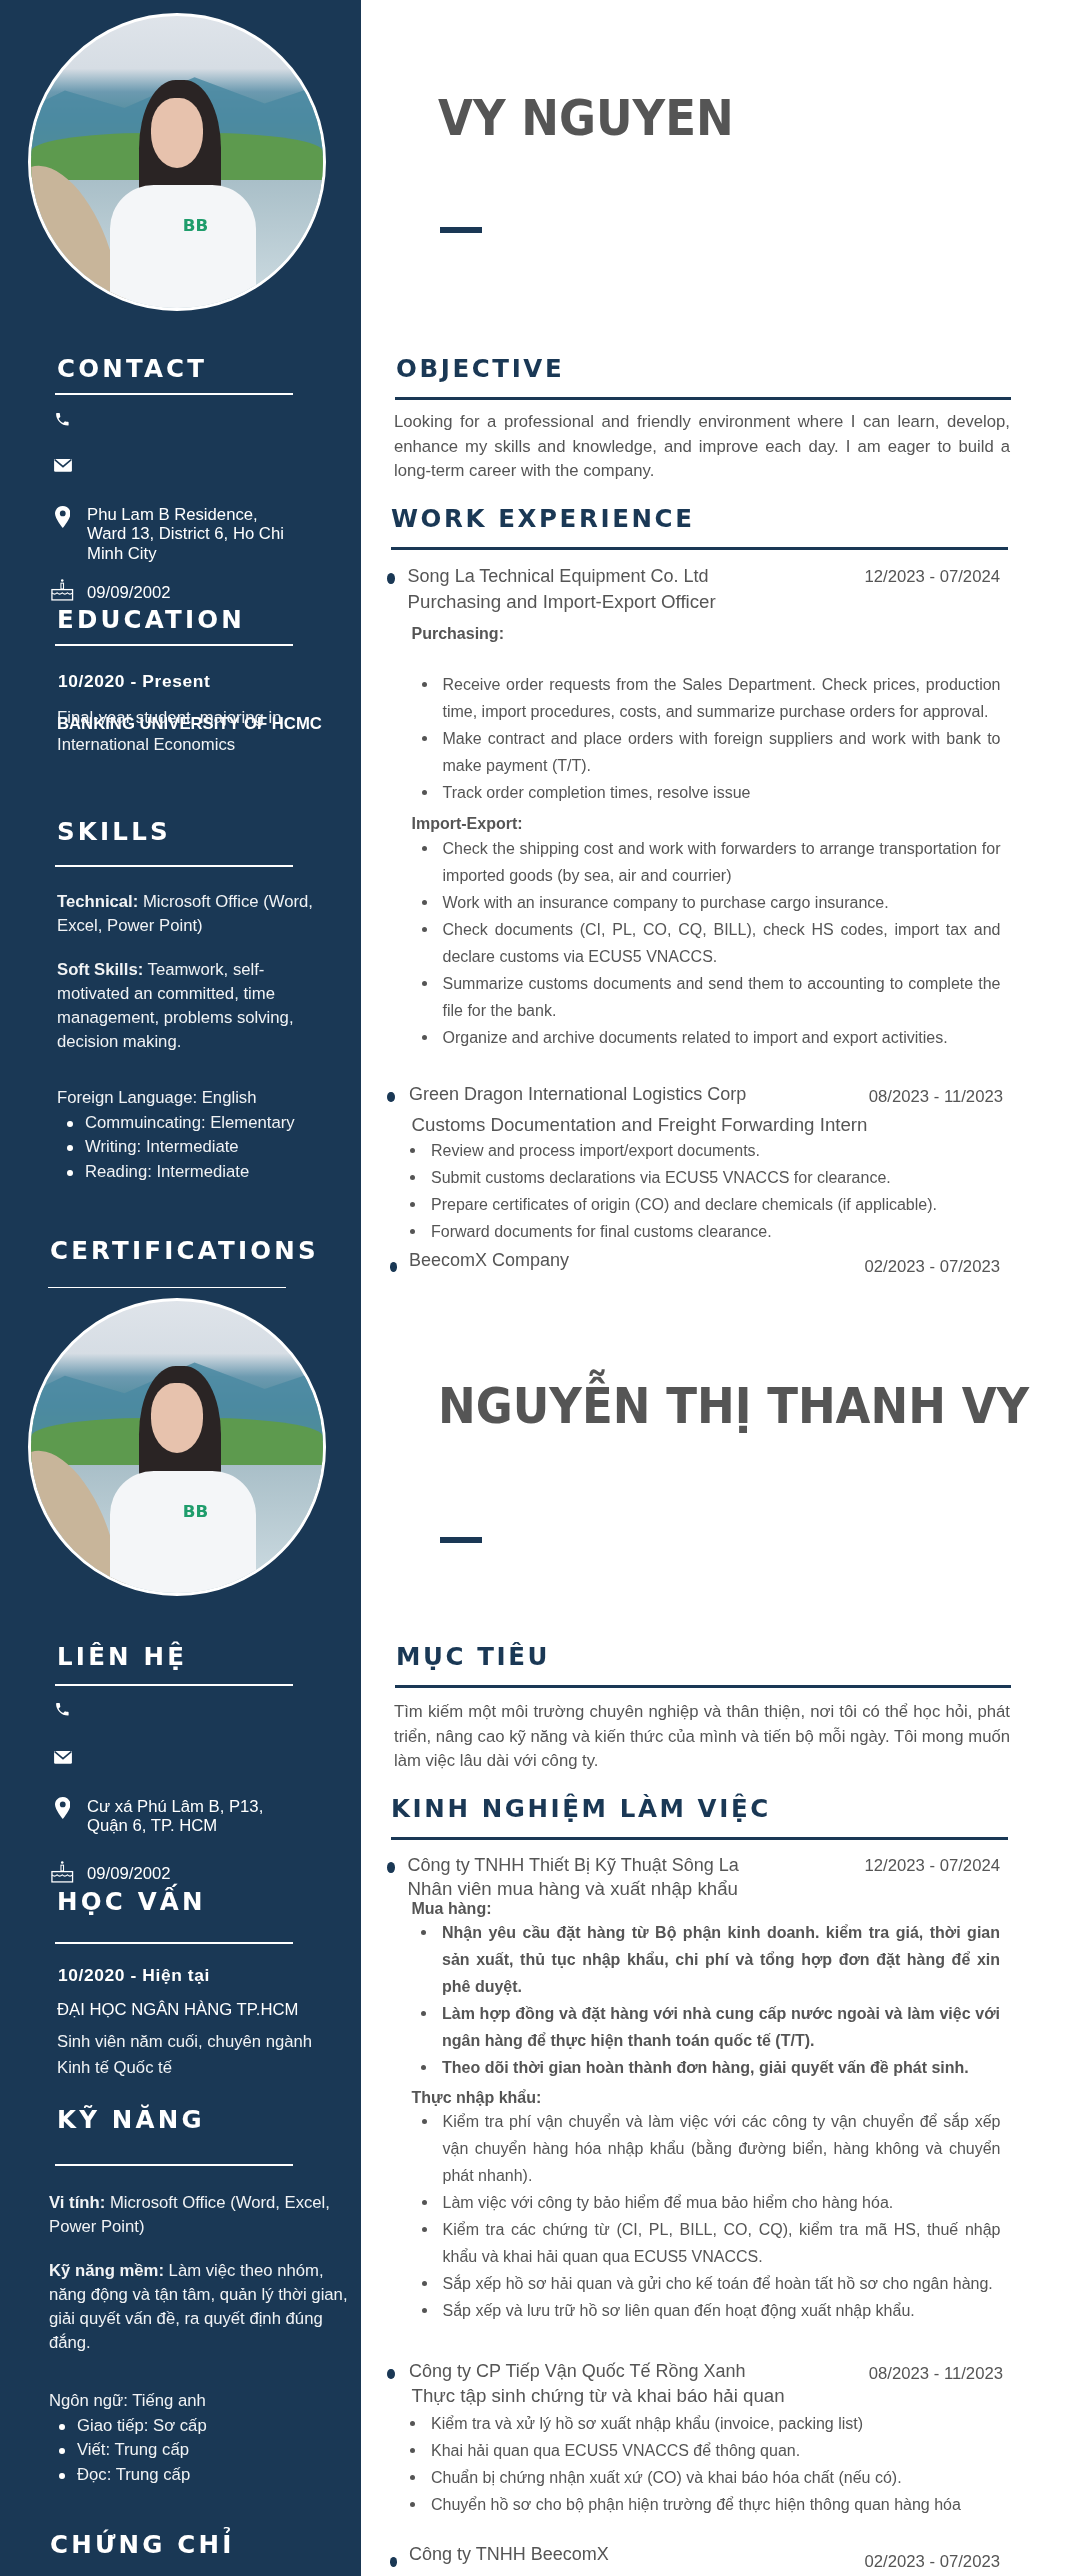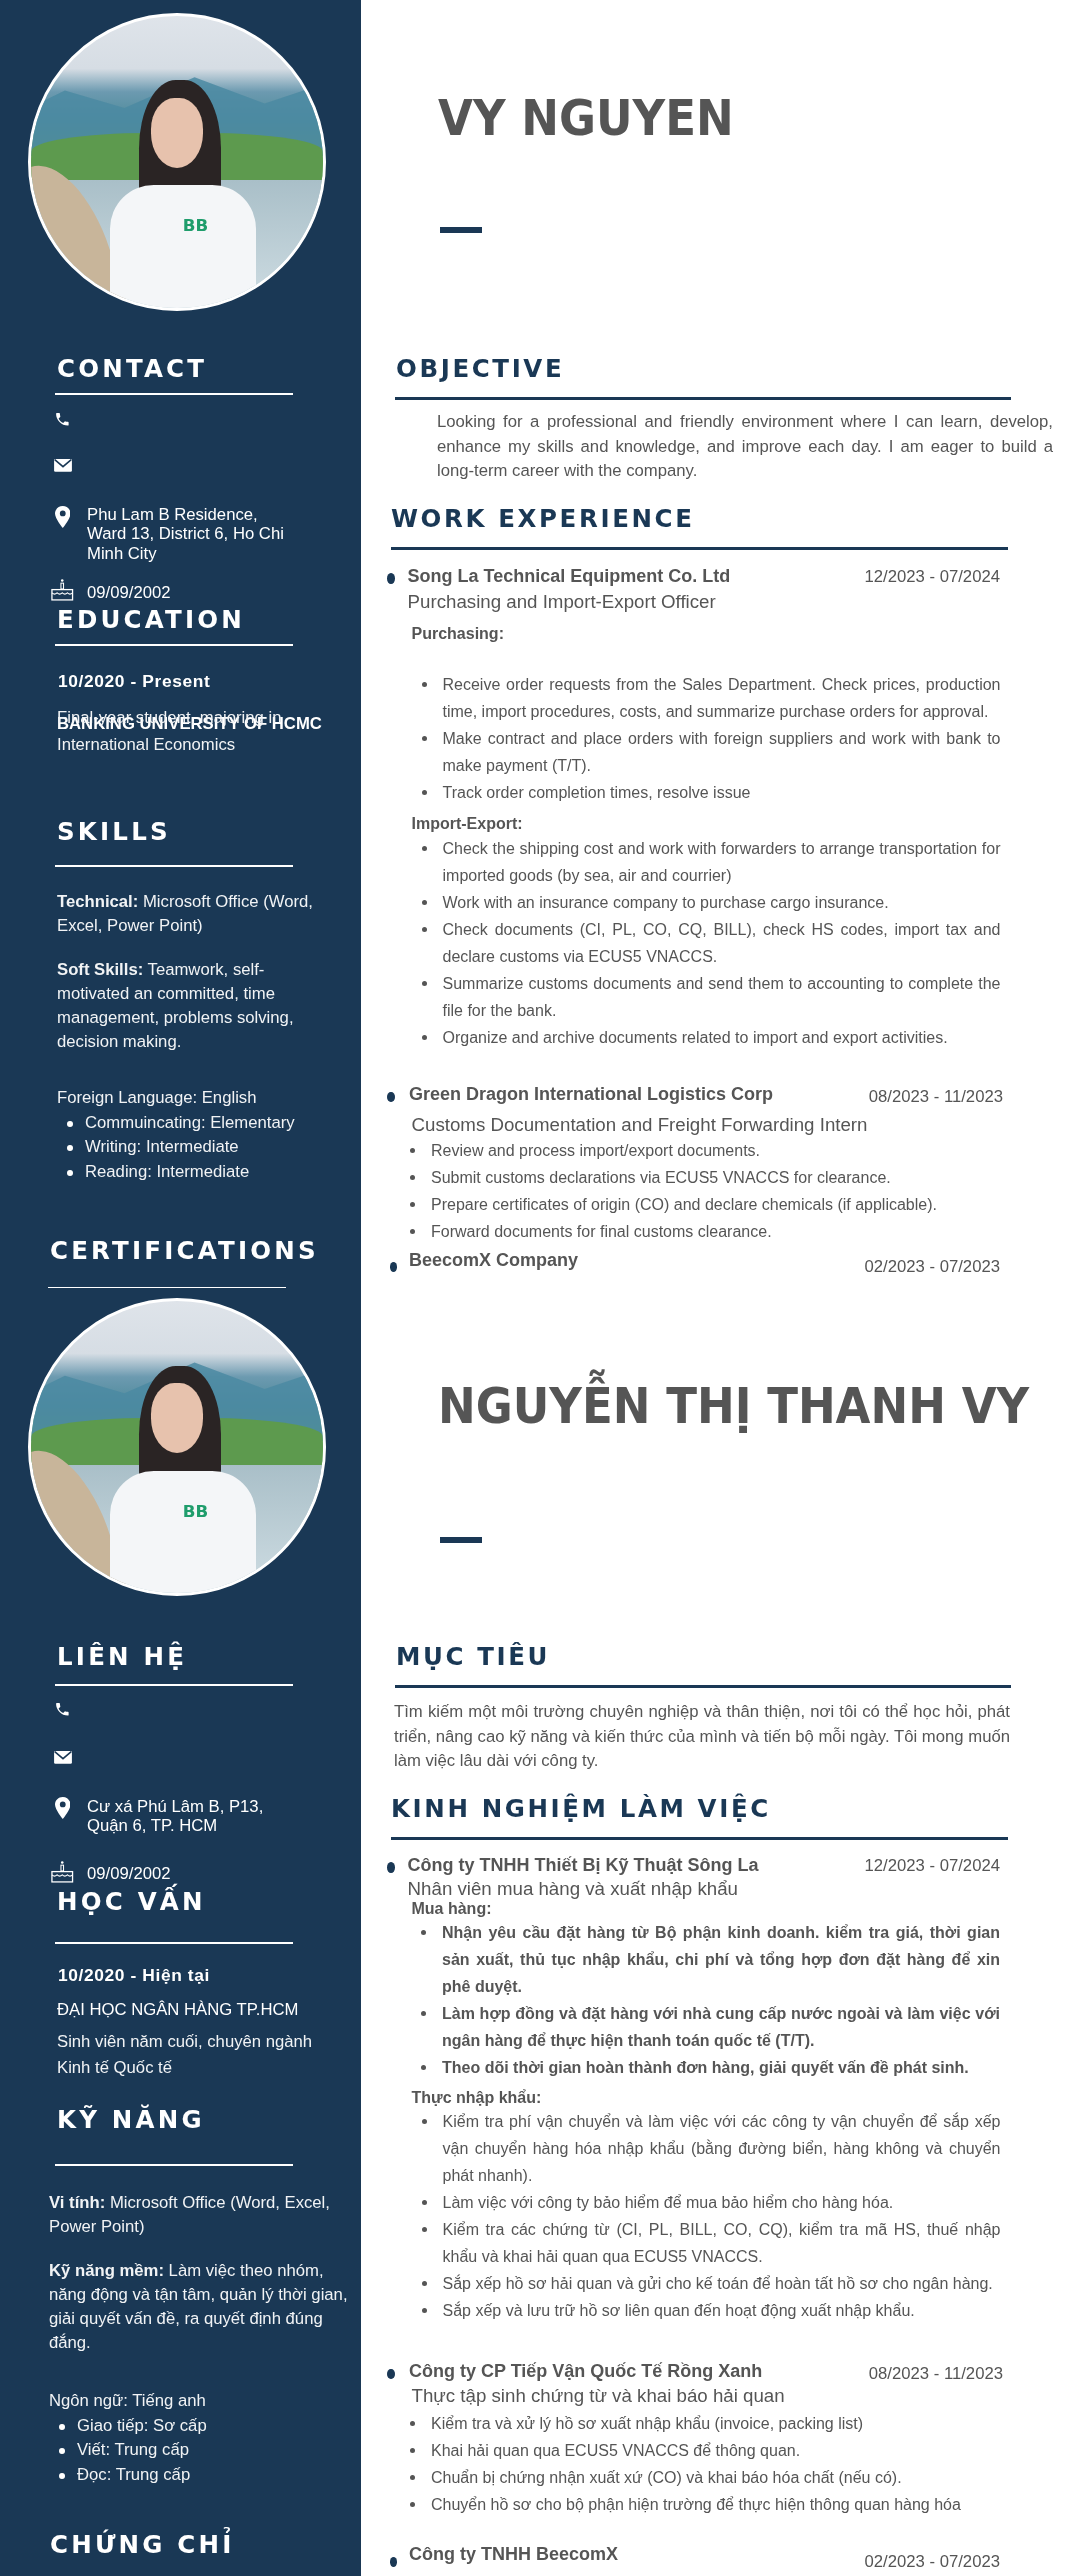--- a/index.html
+++ b/index.html
@@ -42,21 +42,21 @@
   .name { position: absolute; left: 77px; font-family: "DejaVu Sans", sans-serif; font-weight: bold; font-size: 49px; color: #555555; white-space: nowrap; transform: scaleX(0.92); transform-origin: left; }
   .name-bar { position: absolute; left: 79px; width: 42px; height: 5.8px; background: #1a3855; }
 
   .main-heading { position: absolute; font-family: "DejaVu Sans", sans-serif; font-weight: bold; font-size: 24.5px; letter-spacing: 2.6px; color: #1a3855; white-space: nowrap; }
   .main-rule { position: absolute; height: 2.6px; background: #1a3855; }
 
   .objective { position: absolute; left: 33px; width: 631px; font-size: 16.7px; line-height: 24.5px; color: #555555; text-align: justify; }
 
   .job { position: absolute; left: 26px; width: 644px; }
   .job-bullet { position: absolute; left: 0; width: 7.7px; height: 10.3px; border-radius: 50%; background: #1a3855; }
-  .job-company { position: absolute; left: 36px; font-size: 18px; font-weight: bold; color: #555555; white-space: nowrap; }
+  .job-company { position: absolute; left: 36px; font-size: 18px; font-weight: normal; color: #555555; white-space: nowrap; }
   .job-date { position: absolute; right: 0; font-size: 16.7px; color: #555555; white-space: nowrap; }
   .job-role { position: absolute; left: 36px; font-size: 18.7px; color: #555555; white-space: nowrap; }
   .sub-head { position: absolute; left: 41px; font-size: 16px; font-weight: bold; color: #555555; }
   .duties { position: absolute; left: 41px; width: 603px; list-style: none; font-size: 16px; line-height: 27px; color: #555555; text-align: justify; }
   .duties li { position: relative; padding-left: 31px; }
   .duties li::before { content: ""; position: absolute; left: 10.3px; top: 11px; width: 5.2px; height: 5.2px; border-radius: 50%; background: #555555; }
 </style>
 </head>
 <body>
 
@@ -134,21 +134,21 @@
     <div class="side-heading" style="top:1236px; left:50px;">CERTIFICATIONS</div>
     <div class="side-rule thin" style="top:1287px;"></div>
   </div>
 
   <div class="main">
     <div class="name" style="top:90px;">VY NGUYEN</div>
     <div class="name-bar" style="top:227px;"></div>
 
     <div class="main-heading" style="left:35px; top:354px;">OBJECTIVE</div>
     <div class="main-rule" style="left:34px; top:397px; width:616px;"></div>
-    <div class="objective" style="top:410px; width:616px;margin-left:43px;">Looking for a professional and friendly environment where I can learn, develop, enhance my skills and knowledge, and improve each day. I am eager to build a long-term career with the company.</div>
+    <div class="objective" style="top:410px; width:616px;">Looking for a professional and friendly environment where I can learn, develop, enhance my skills and knowledge, and improve each day. I am eager to build a long-term career with the company.</div>
 
     <div class="main-heading" style="left:30px; top:504px;">WORK EXPERIENCE</div>
     <div class="main-rule" style="left:30px; top:547px; width:617px;"></div>
 
     <div class="job" style="top:554px;">
       <div class="job-bullet" style="top:19.3px;"></div>
       <div class="job-company" style="top:11.6px; left:20.6px;">Song La Technical Equipment Co. Ltd</div>
       <div class="job-date" style="top:13px; right:31px;">12/2023 - 07/2024</div>
       <div class="job-role" style="top:37px; left:20.6px;">Purchasing and Import-Export Officer</div>
 

